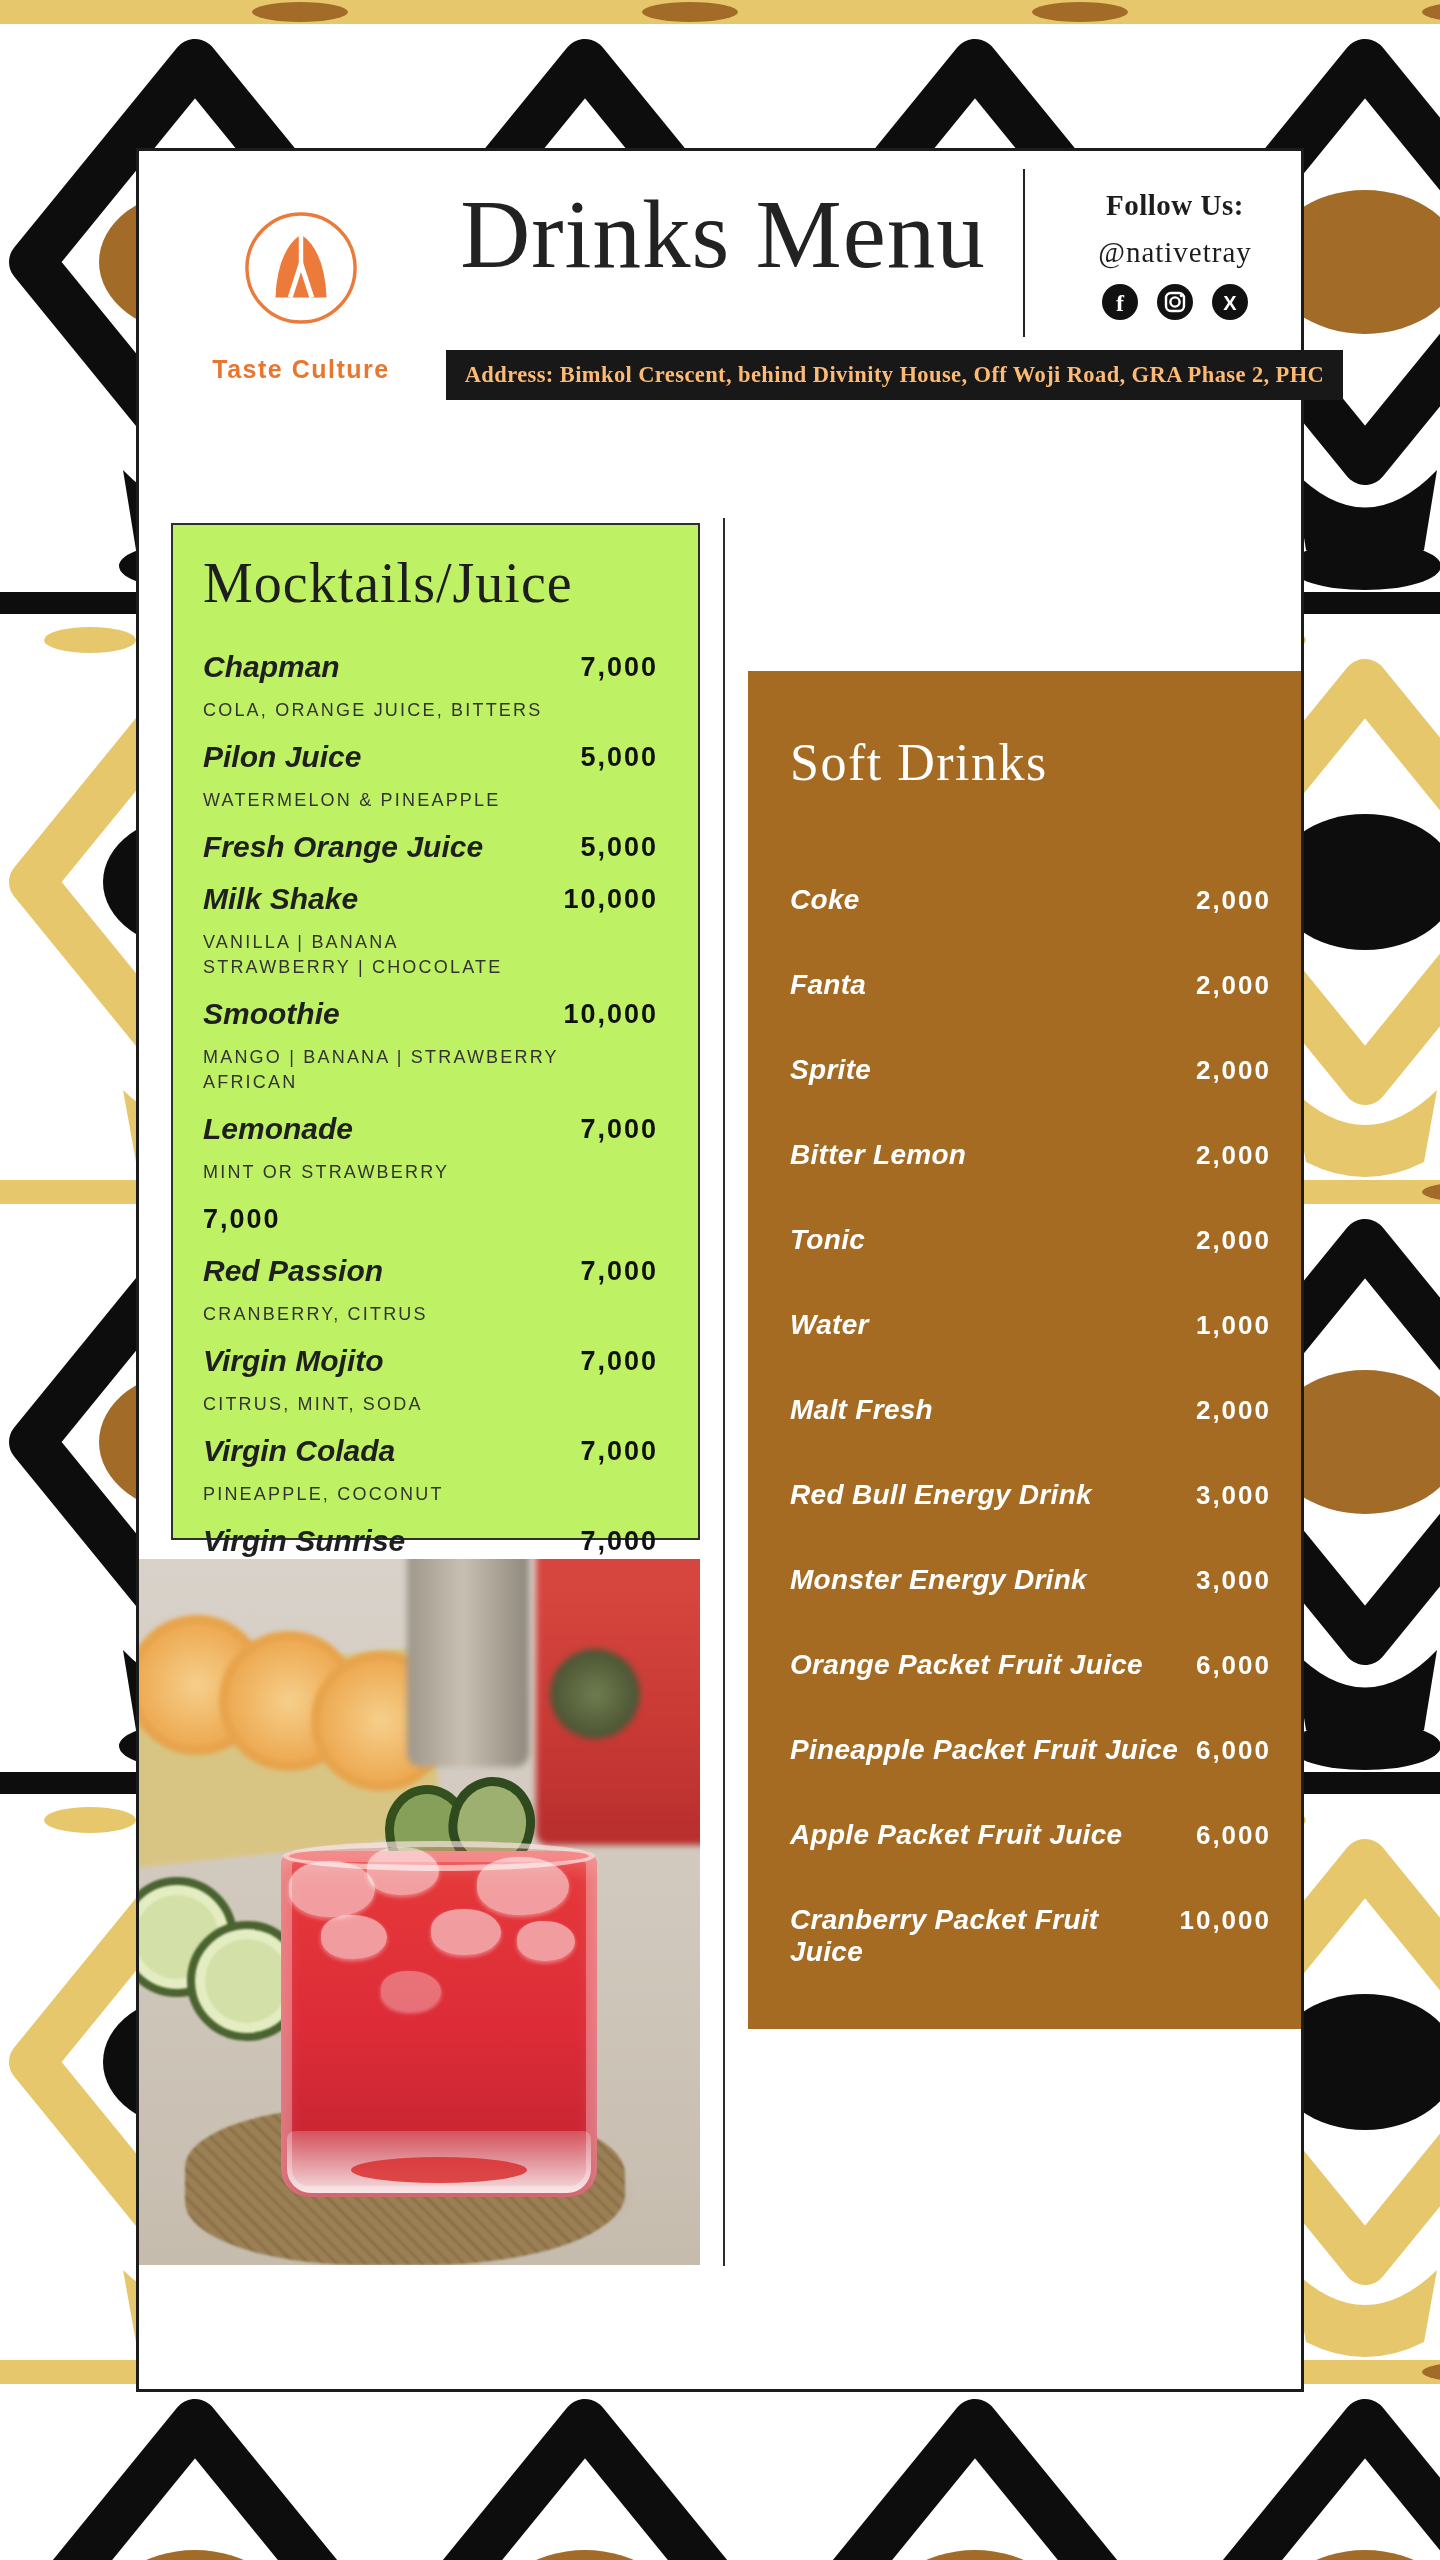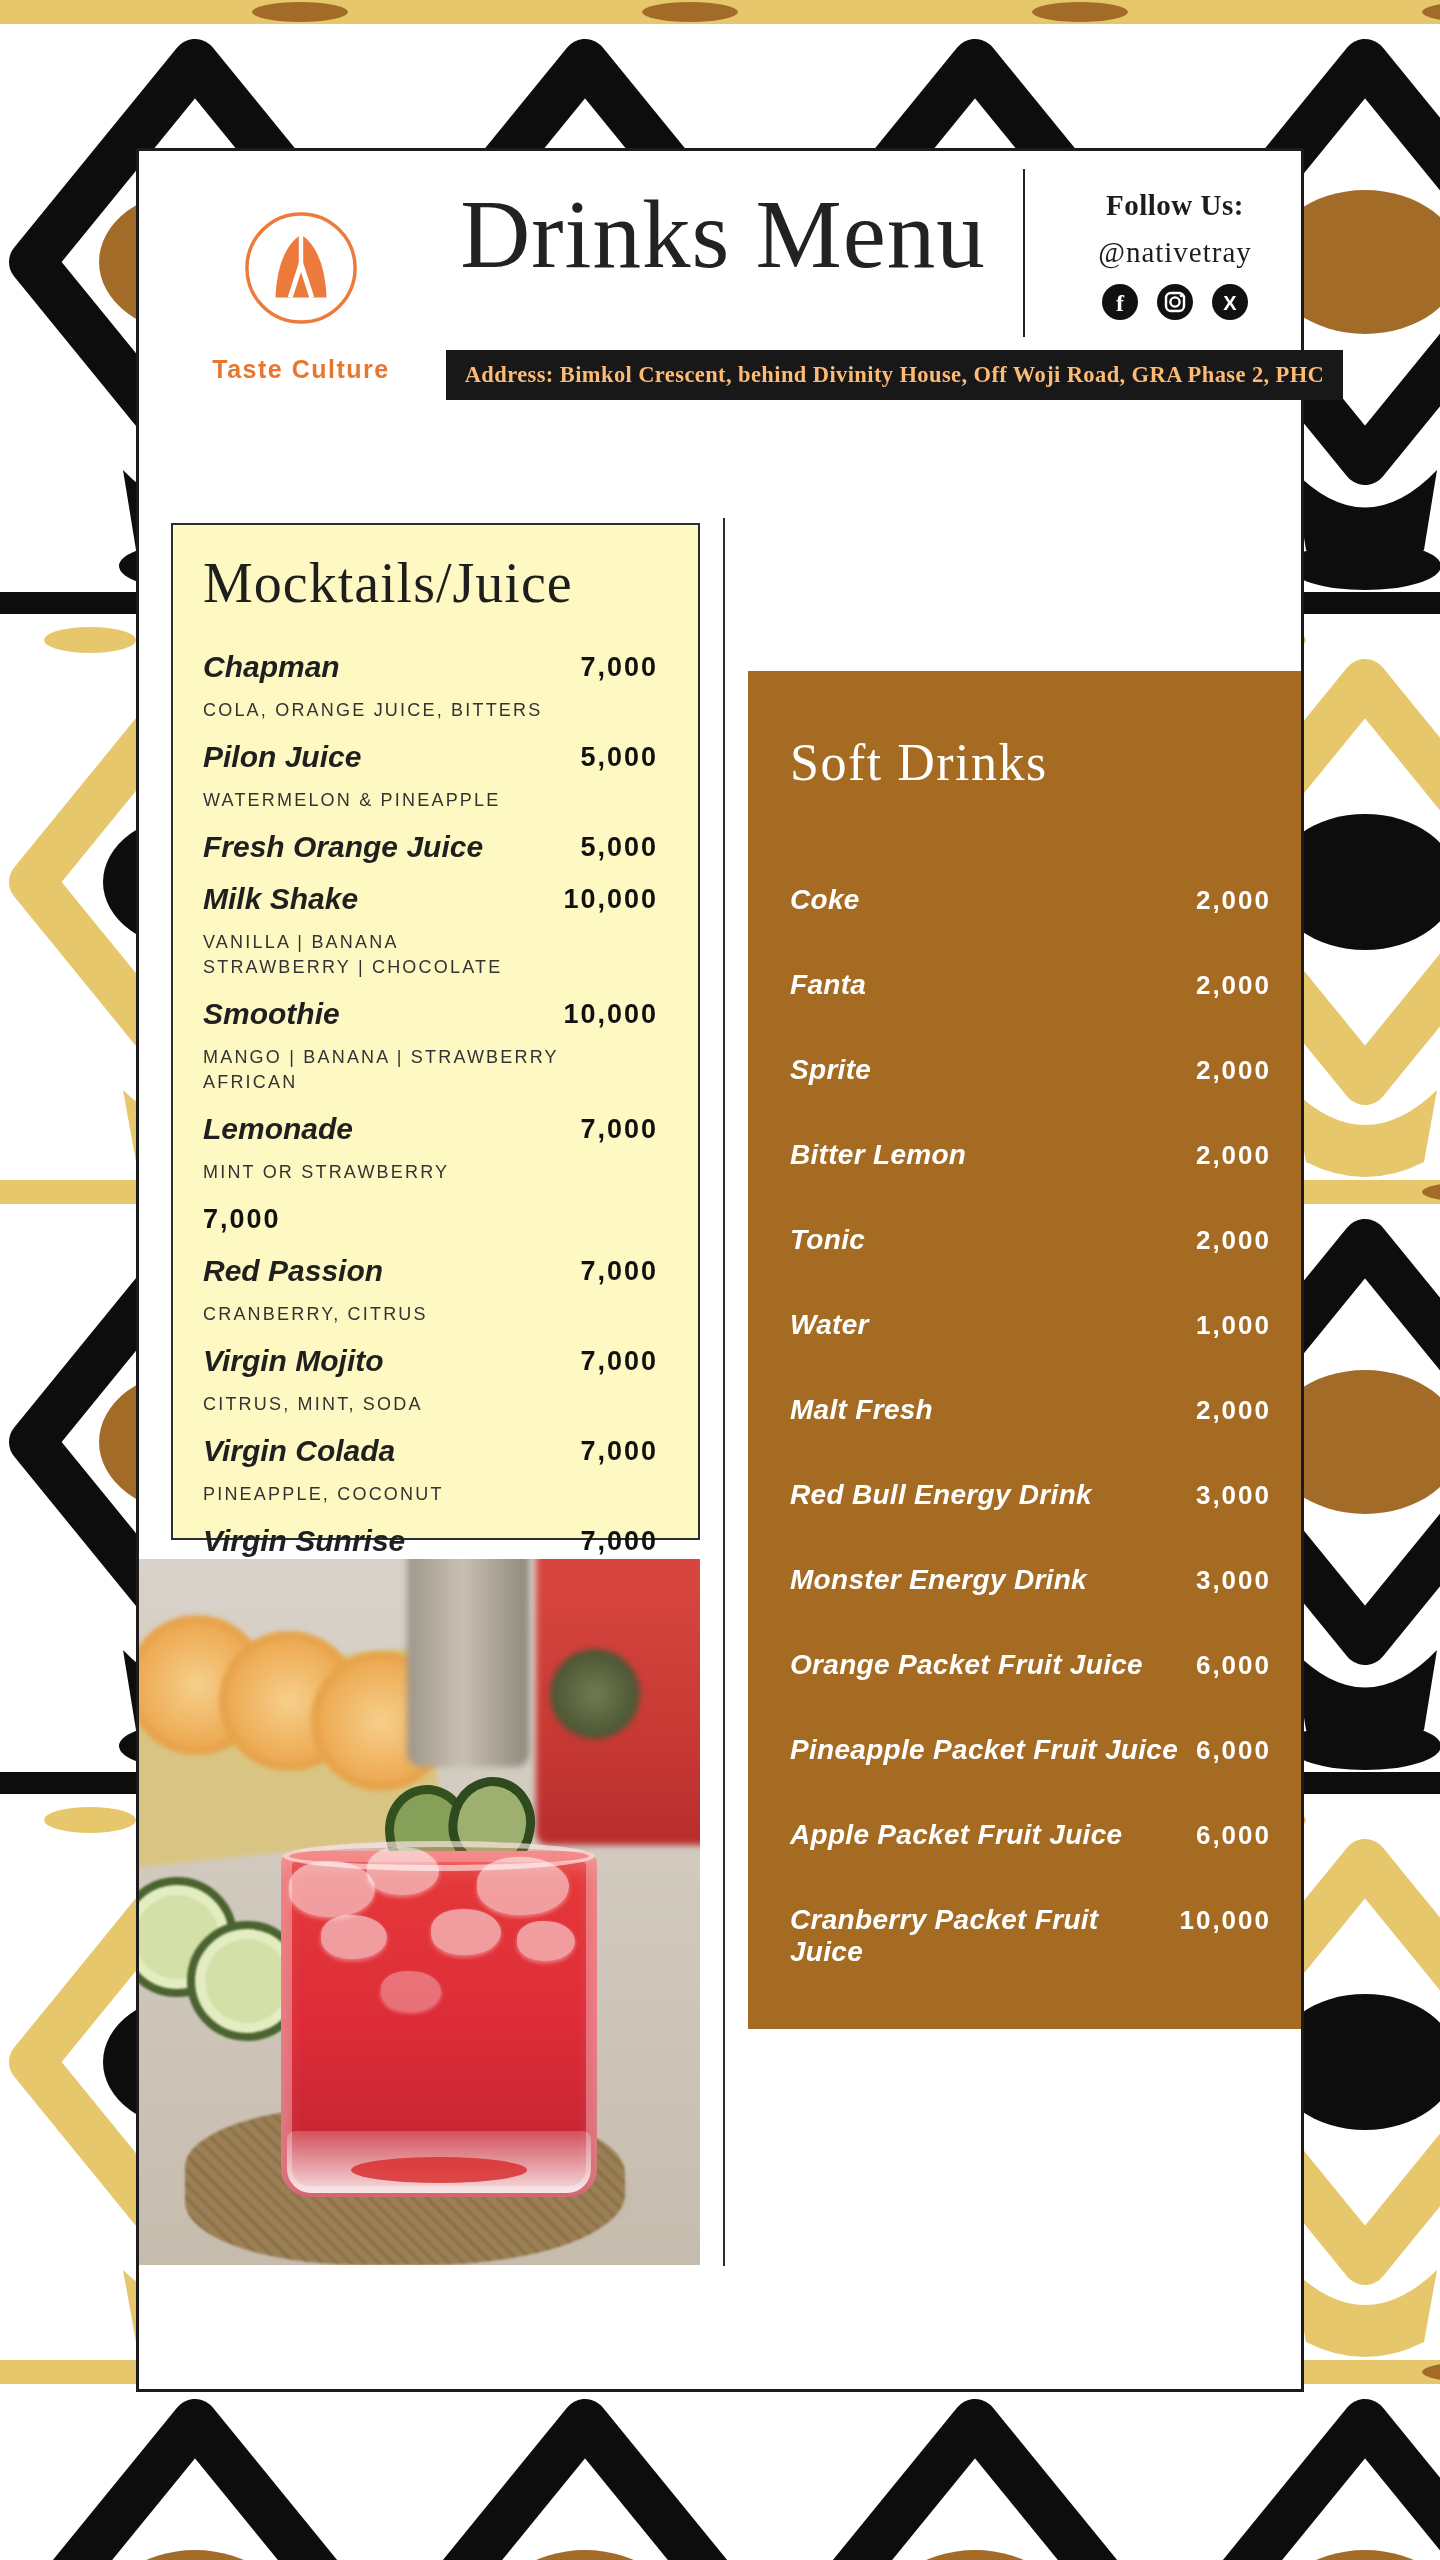--- a/index.html
+++ b/index.html
@@ -26,21 +26,21 @@
   .follow-label{font-size:29px;font-weight:600;letter-spacing:.5px;}
   .follow-handle{margin-top:14px;font-size:29px;letter-spacing:1px;}
   .social-icons{margin-top:14px;display:flex;justify-content:center;gap:17px;}
   .social-icons svg{display:block;}
 
   .address-bar{position:absolute;left:264px;top:199px;width:897px;height:50px;background:#181818;
         color:#fdba74;font-family:"Liberation Serif",serif;font-weight:700;font-size:22.5px;
         display:flex;align-items:center;justify-content:center;letter-spacing:.4px;margin-left:43px;}
 
   
-  .mocktails{position:absolute;left:32px;top:372px;width:529px;height:1017px;background:#fef9c3;
+  .mocktails{position:absolute;left:32px;top:372px;width:529px;height:1017px;background:#bef264;
         border:2px solid #2e2e2e;box-sizing:border-box;padding:26px 40px 0 30px;}
   .mocktails h2{margin:0 0 34px 0;font-family:"Liberation Serif",serif;font-weight:500;
         font-size:56px;letter-spacing:1px;color:#1e1e1e;}
   .m-list{list-style:none;margin:0;padding:0;}
   .m-item{display:flex;justify-content:space-between;align-items:flex-start;margin-bottom:16px;}
   .m-name{font-size:30px;font-style:italic;font-weight:600;color:#1f1f1f;line-height:36px;}
   .m-desc{font-size:18px;letter-spacing:2.2px;color:#333;line-height:25px;white-space:pre-line;margin-top:13px;}
   .m-price{font-size:27px;font-weight:700;letter-spacing:2px;color:#111;line-height:36px;white-space:nowrap;}
 
   

